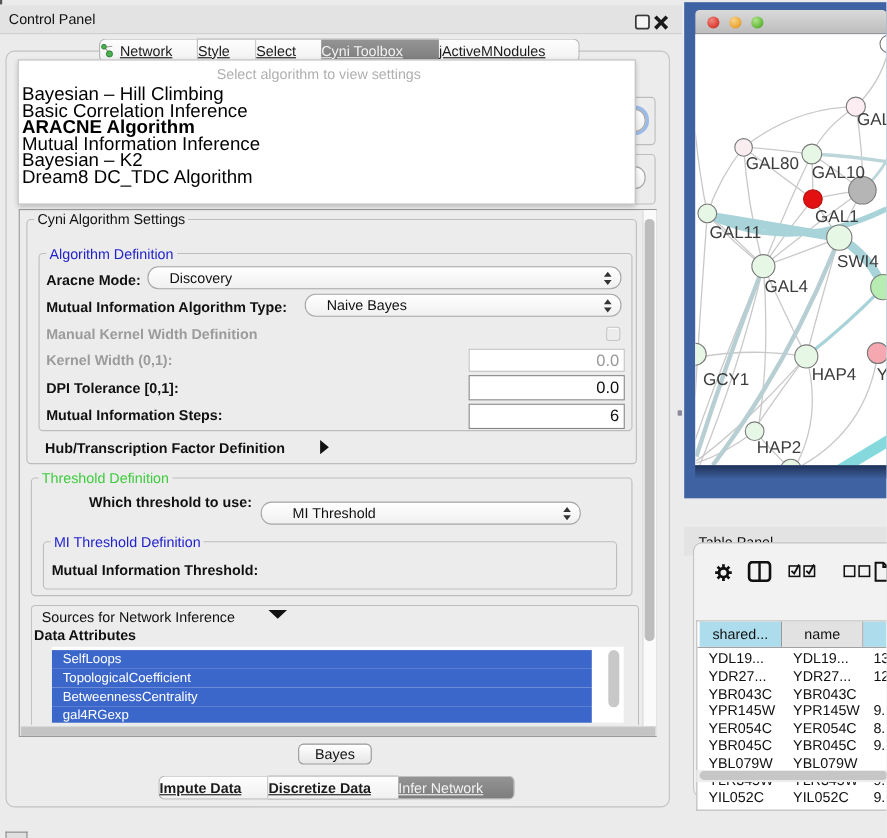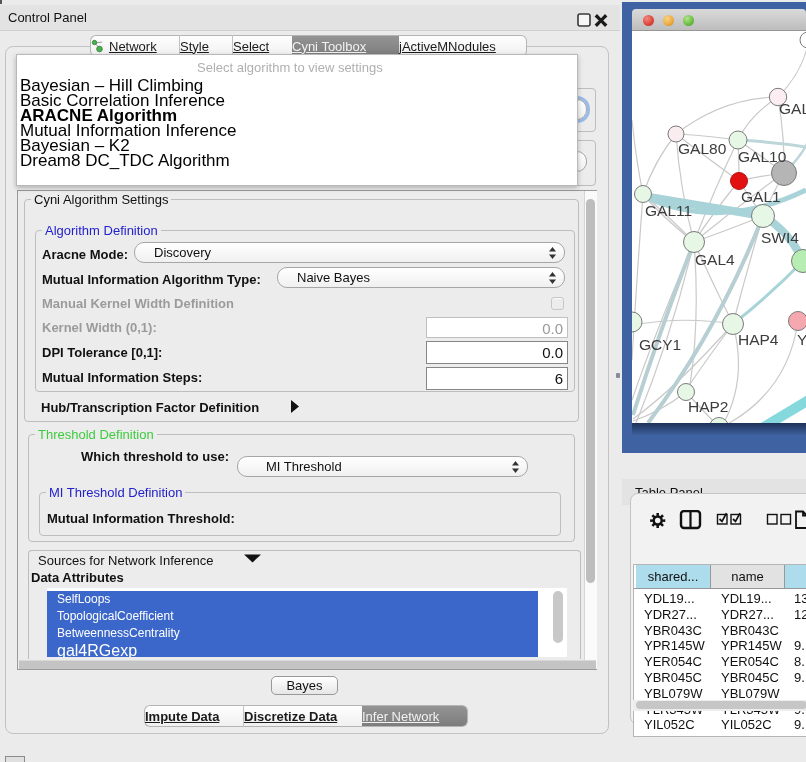--- a/index.html
+++ b/index.html
@@ -144,21 +144,21 @@
     <span class="lbl" style="font-weight:normal;top:2px;background:transparent;">Sources for Network Inference</span>
   </div>
   <svg class="abs" style="left:226px;top:363px;" width="17" height="9" viewBox="0 0 17 9">
       <path d="M0 0.5 L17 0.5 L8.5 8.5 Z" fill="#111"></path>
     </svg>
   <div class="rowlbl" style="left:13px;top:379px;">Data Attributes</div>
   <div class="abs" style="left:29px;top:397px;width:520px;height:69px;background:#fff;overflow:hidden;padding-top:3px;">
     <div style="background:#3c67ca;color:#fff;font-size:12px;height:17px;line-height:17px;padding-left:10px;width:491px;">SelfLoops</div>
     <div style="background:#3c67ca;color:#fff;font-size:12px;height:17px;line-height:17px;padding-left:10px;width:491px;">TopologicalCoefficient</div>
     <div style="background:#3c67ca;color:#fff;font-size:12px;height:17px;line-height:17px;padding-left:10px;width:491px;">BetweennessCentrality</div>
-    <div style="background:#3c67ca;color:#fff;font-size:16px;height:17px;line-height:17px;padding-left:10px;width:491px;">gal4RGexp</div>
+    <div style="background:#3c67ca;color:#fff;font-size:12px;height:17px;line-height:17px;padding-left:10px;width:491px;">gal4RGexp</div>
   </div>
   <div class="abs" style="left:535px;top:400px;width:10px;height:52px;background:#c8c8c8;border-radius:5px;"></div>
 
   <div class="abs" style="left:566px;top:0;width:13px;height:478px;background:#fafafa;border-left:1px solid #d5d5d5;"></div>
   <div class="abs" style="left:568px;top:8px;width:9px;height:384px;background:#bdbdbd;border-radius:5px;"></div>
 
   <div class="abs" style="left:1px;top:469px;width:577px;height:9px;background:#c4c4c4;border-top:1px solid #d8d8d8;"></div>
 </div>
 
 <div class="abs" style="left:271px;top:676px;width:67px;height:19px;background:linear-gradient(#ffffff,#e6e6e6);border:1px solid #999;border-radius:5px;text-align:center;font-size:13px;line-height:17px;color:#111;">Bayes</div>

